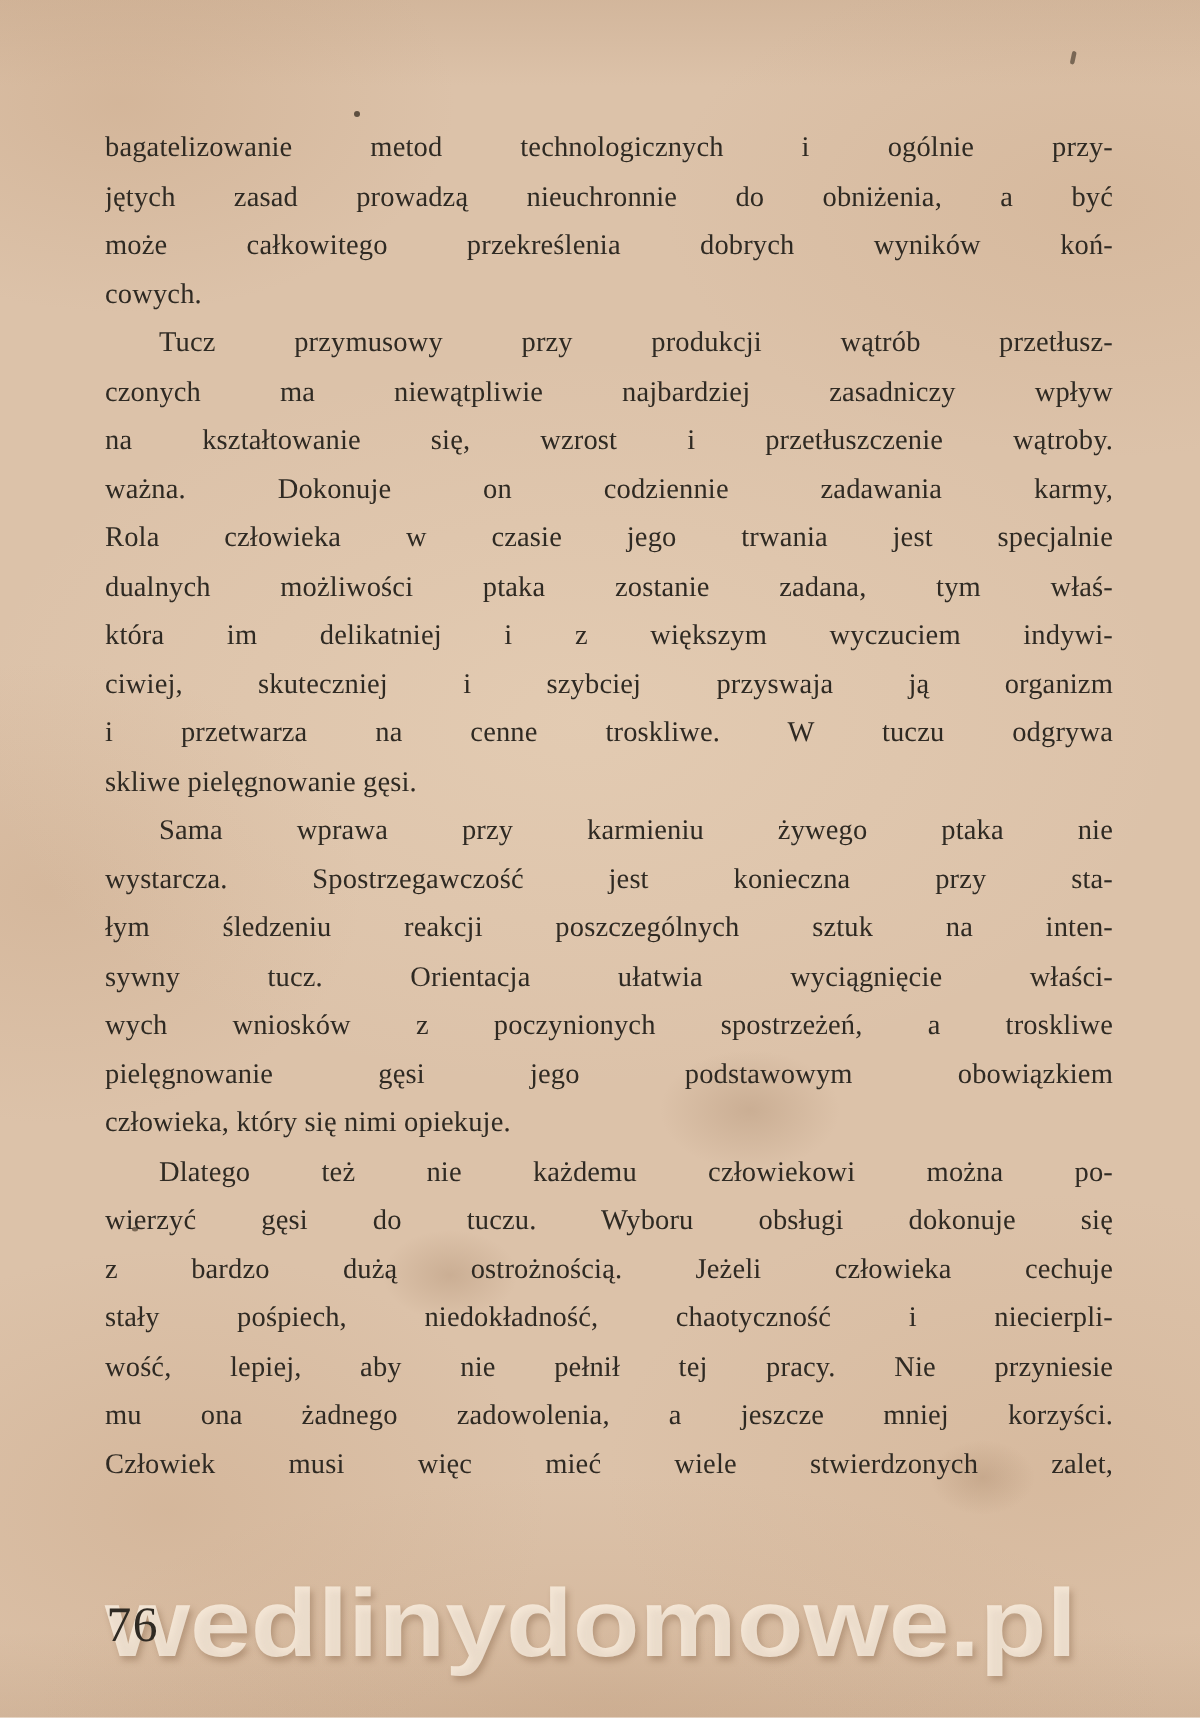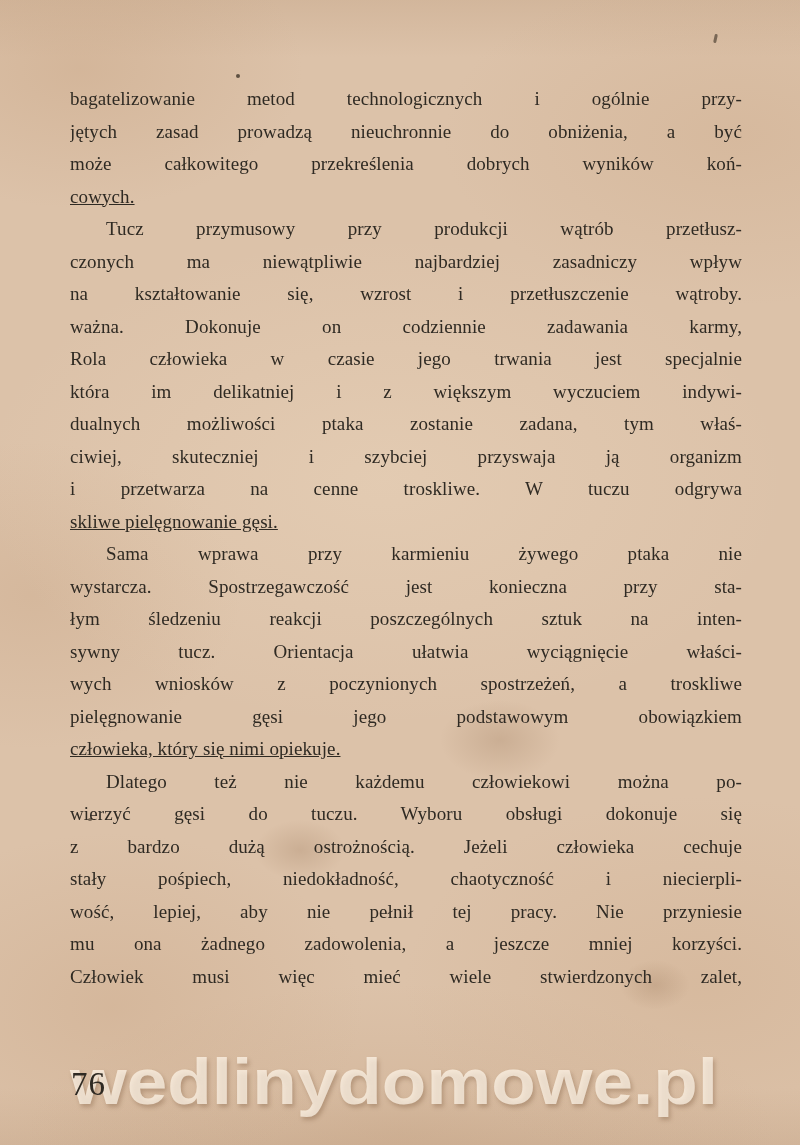--- a/index.html
+++ b/index.html
@@ -24,21 +24,21 @@
     position:absolute;left:70px;top:83px;width:672px;
     color:var(--ink,#2f2a23);
     font-size:19px;
   }
   .line{
     height:32.5px;line-height:32.5px;overflow:hidden;
     text-align:justify;text-align-last:justify;
     letter-spacing:0.1px;
   }
   .line.indent{text-indent:36px;}
-  .line.plain{text-align:left;text-align-last:left;text-decoration:underline;}
+  .line.plain{text-align:left;text-align-last:left;}
   .watermark{
     position:absolute;left:66px;top:1046px;width:670px;height:90px;
     pointer-events:none;
   }
   .watermark svg{
     filter:drop-shadow(2px 3px 2px rgba(112,78,48,0.45));
   }
   .watermark text{
     font-family:"Liberation Sans","DejaVu Sans",sans-serif;
     font-weight:bold;font-size:64px;
@@ -72,22 +72,22 @@
   <div class="text-block" id="textBlock">
       <div class="line">bagatelizowanie metod technologicznych i ogólnie przy-</div>
       <div class="line">jętych zasad prowadzą nieuchronnie do obniżenia, a być</div>
       <div class="line">może całkowitego przekreślenia dobrych wyników koń-</div>
       <div class="line plain">cowych.</div>
       <div class="line indent">Tucz przymusowy przy produkcji wątrób przetłusz-</div>
       <div class="line">czonych ma niewątpliwie najbardziej zasadniczy wpływ</div>
       <div class="line">na kształtowanie się, wzrost i przetłuszczenie wątroby.</div>
       <div class="line">ważna. Dokonuje on codziennie zadawania karmy,</div>
       <div class="line">Rola człowieka w czasie jego trwania jest specjalnie</div>
+      <div class="line">dualnych możliwości ptaka zostanie zadana, tym właś-</div>
       <div class="line">która im delikatniej i z większym wyczuciem indywi-</div>
-      <div class="line">dualnych możliwości ptaka zostanie zadana, tym właś-</div>
       <div class="line">ciwiej, skuteczniej i szybciej przyswaja ją organizm</div>
       <div class="line">i przetwarza na cenne troskliwe. W tuczu odgrywa</div>
       <div class="line plain">skliwe pielęgnowanie gęsi.</div>
       <div class="line indent">Sama wprawa przy karmieniu żywego ptaka nie</div>
       <div class="line">wystarcza. Spostrzegawczość jest konieczna przy sta-</div>
       <div class="line">łym śledzeniu reakcji poszczególnych sztuk na inten-</div>
       <div class="line">sywny tucz. Orientacja ułatwia wyciągnięcie właści-</div>
       <div class="line">wych wniosków z poczynionych spostrzeżeń, a troskliwe</div>
       <div class="line">pielęgnowanie gęsi jego podstawowym obowiązkiem</div>
       <div class="line plain">człowieka, który się nimi opiekuje.</div>

